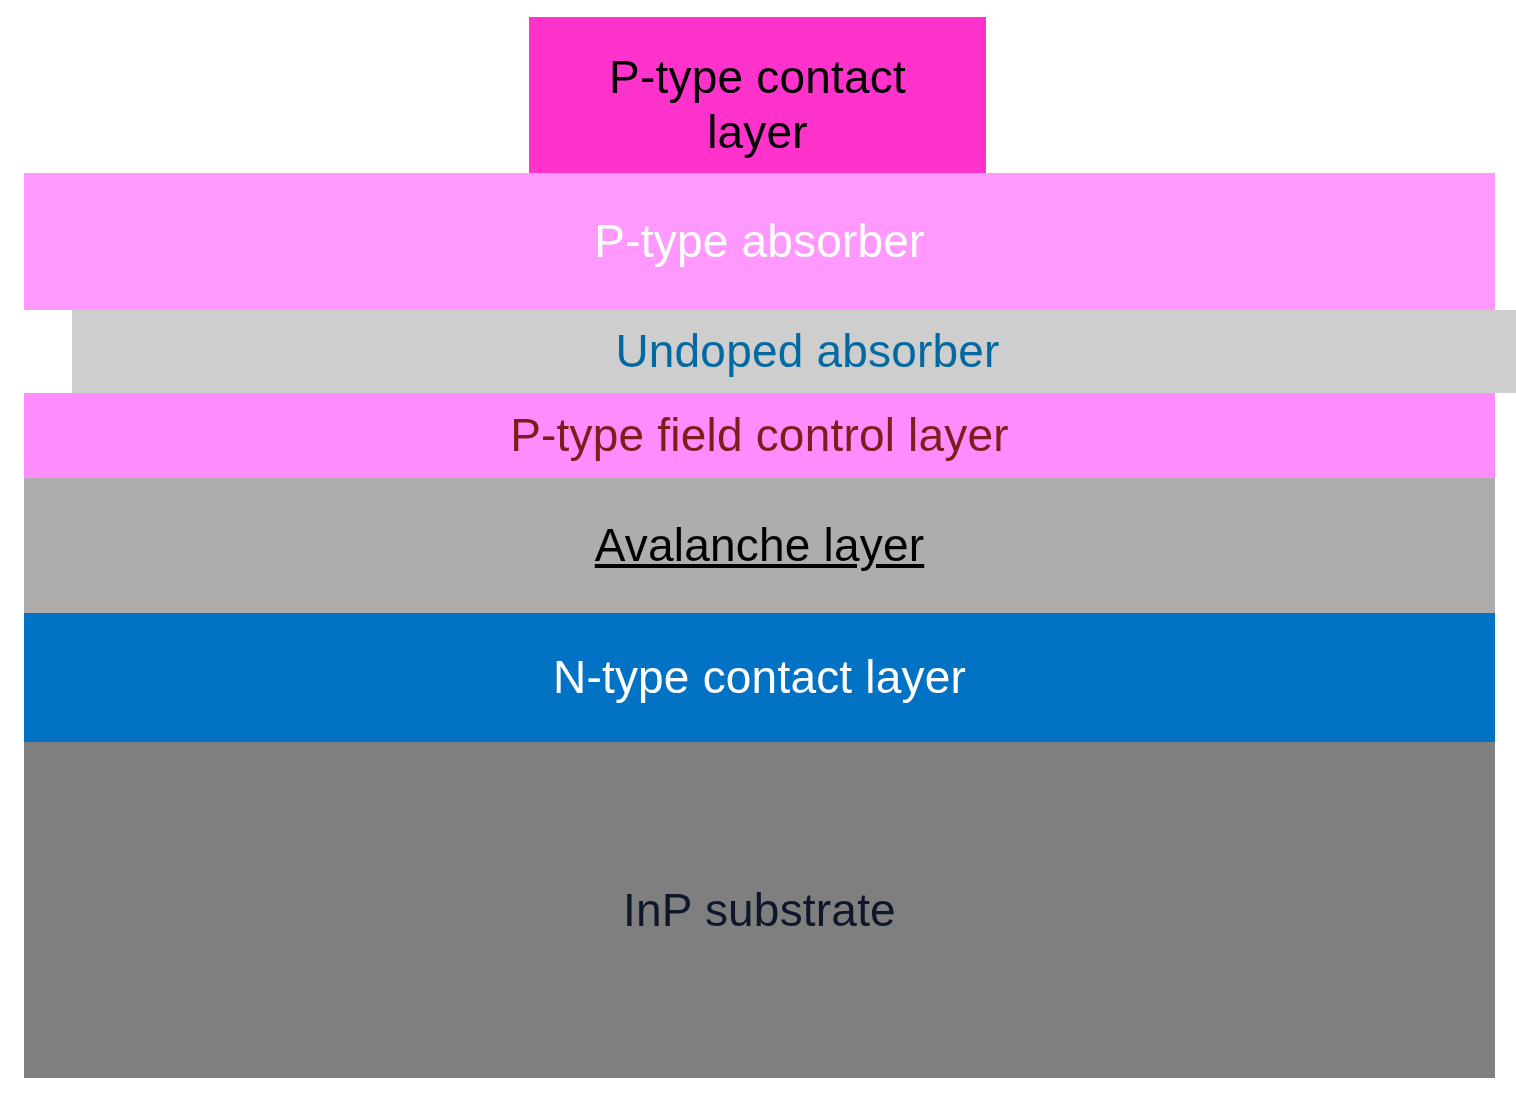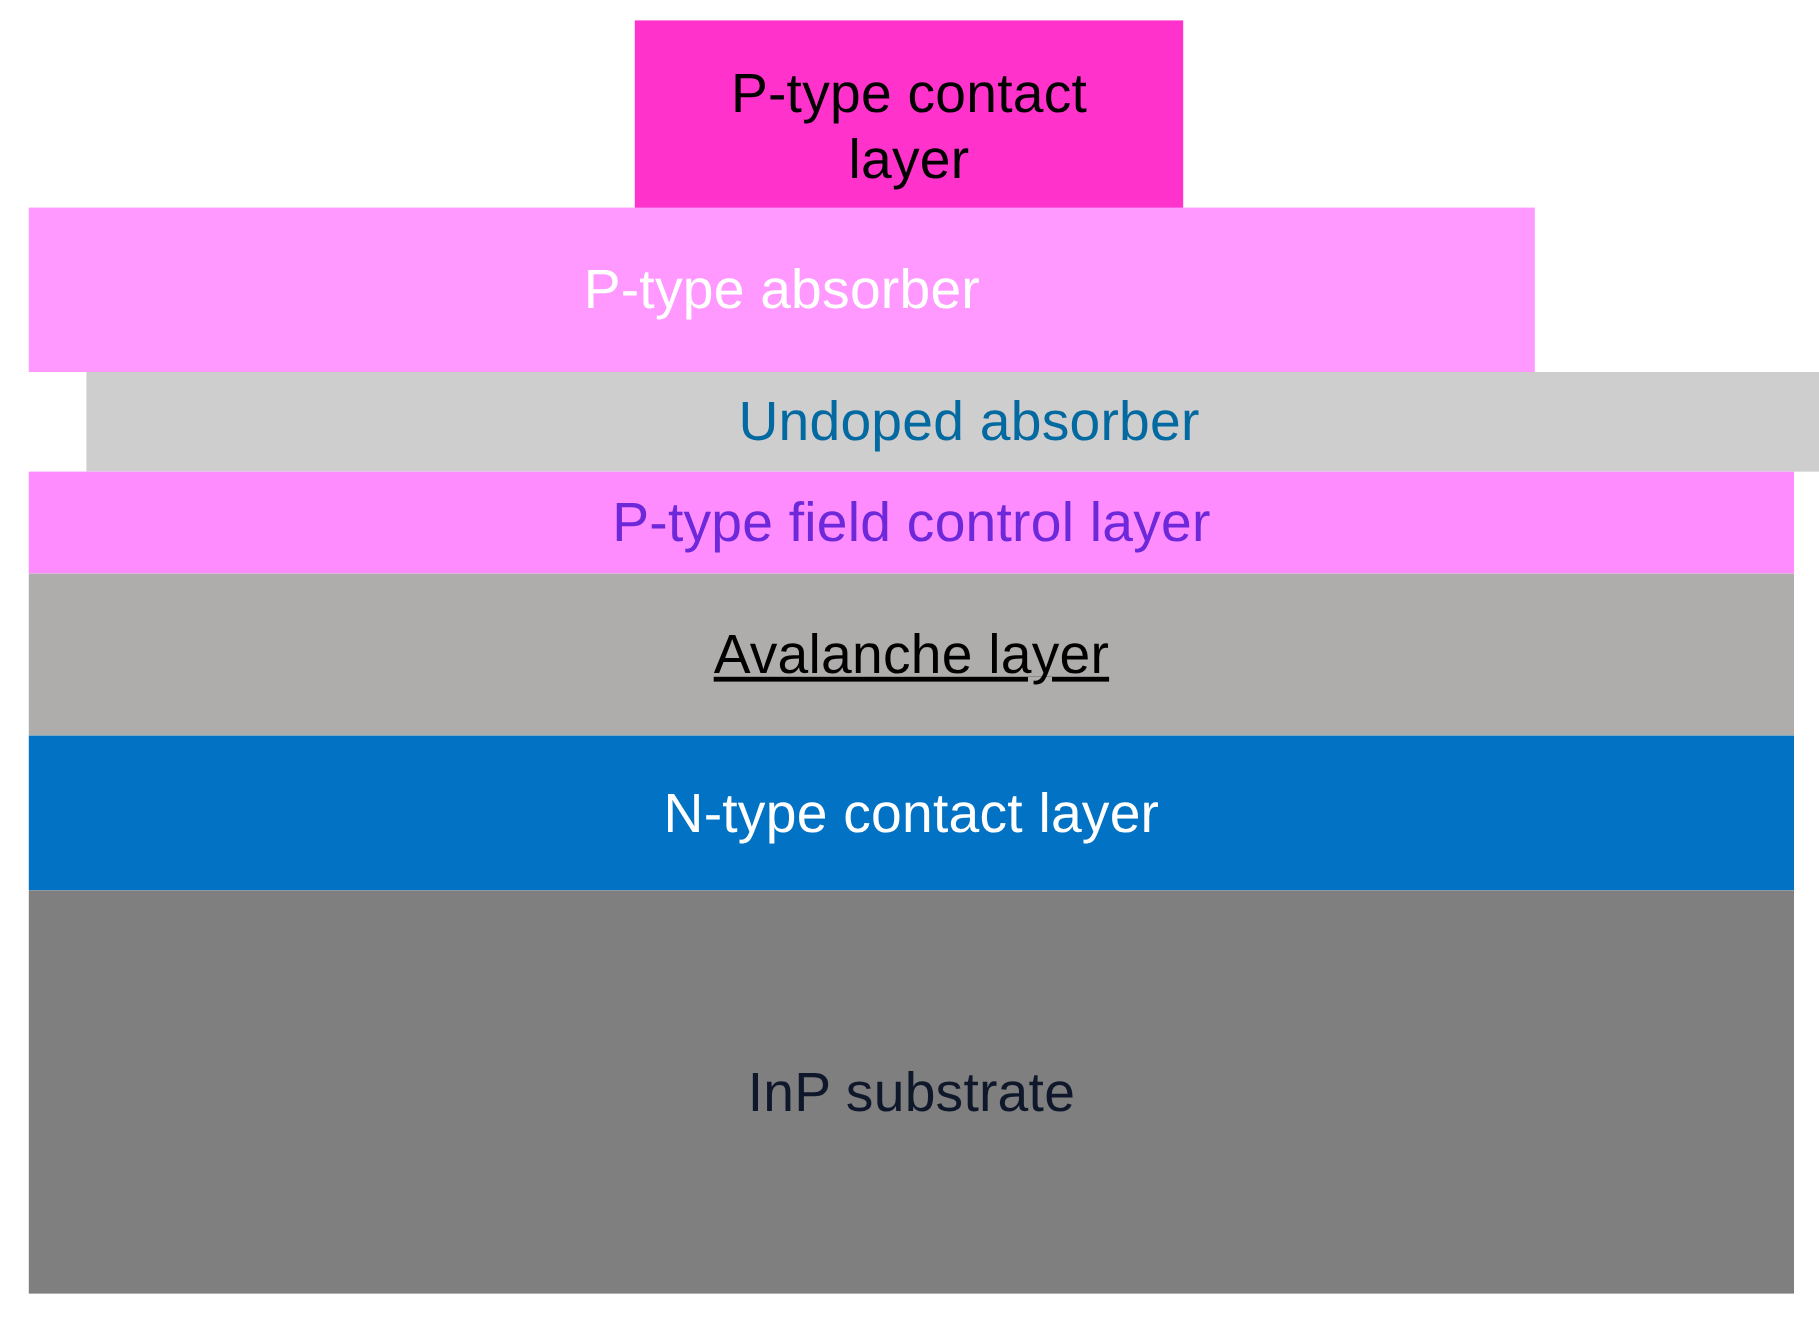--- a/index.html
+++ b/index.html
@@ -42,21 +42,21 @@
     top: 17px;
     width: 457px;
     height: 175px;
     font-size: 46px;
   }
 
   
   #layer-p-absorber {
     left: 24px;
     top: 173px;
-    width: 1255px;
+    width: 1471px;
     height: 137px;
     font-size: 46px;
   }
   #layer-undoped-absorber {
     left: 24px;
     top: 310px;
     width: 1471px;
     height: 83px;
     font-size: 46px;
   }
@@ -101,21 +101,21 @@
   </div>
 
   <div class="layer" id="layer-p-absorber" style="background-color: rgb(255, 153, 255); color: rgb(255, 255, 255);">
     <span class="layer-label">P-type absorber</span>
   </div>
 
   <div class="layer" id="layer-undoped-absorber" style="background-color: rgb(206, 206, 206); color: #0369a1; margin-left: 48px;">
     <span class="layer-label">Undoped absorber</span>
   </div>
 
-  <div class="layer" id="layer-p-field-control" style="background-color: rgb(255, 140, 255); color: #6d28d9;">
+  <div class="layer" id="layer-p-field-control" style="background-color: rgb(255, 140, 255); color: #7f1d1d;">
     <span class="layer-label">P-type field control layer</span>
   </div>
 
   <div class="layer" id="layer-avalanche" style="background-color: rgb(175, 172, 172); color: rgb(0, 0, 0);">
     <span class="layer-label">Avalanche layer</span>
   </div>
 
   <div class="layer" id="layer-n-contact" style="background-color: rgb(2, 114, 196); color: rgb(255, 255, 255);">
     <span class="layer-label">N-type contact layer</span>
   </div>

